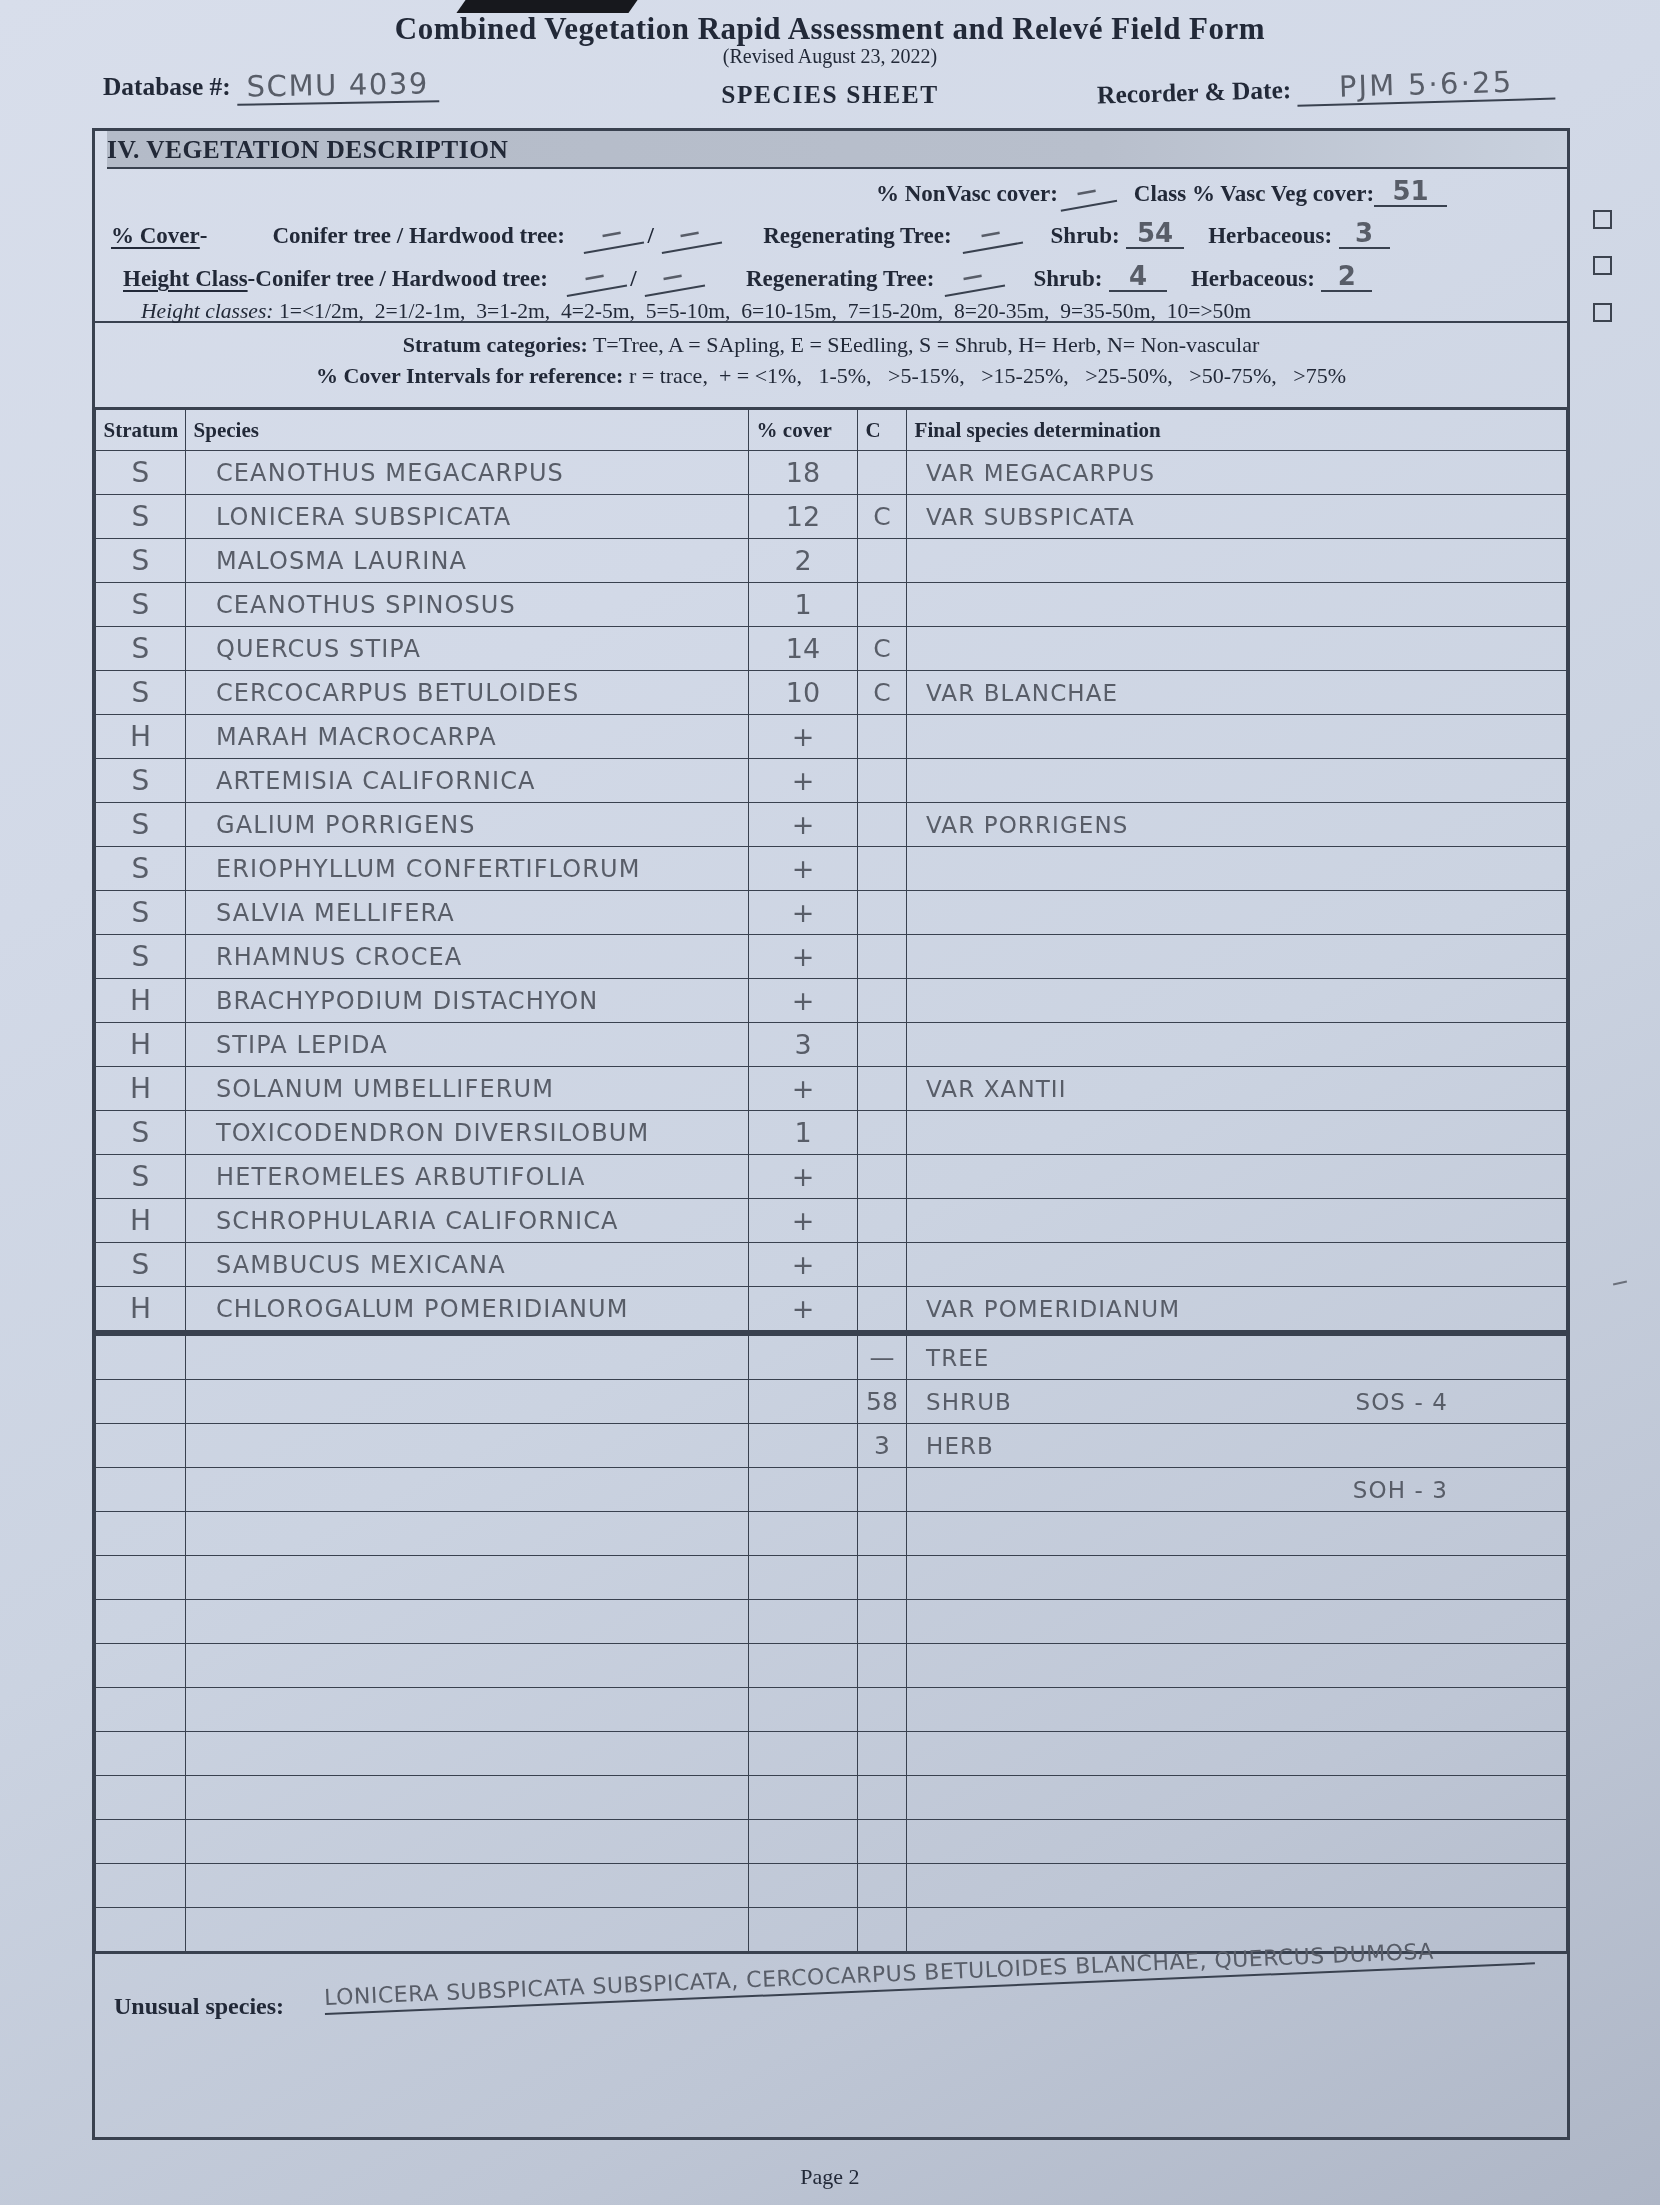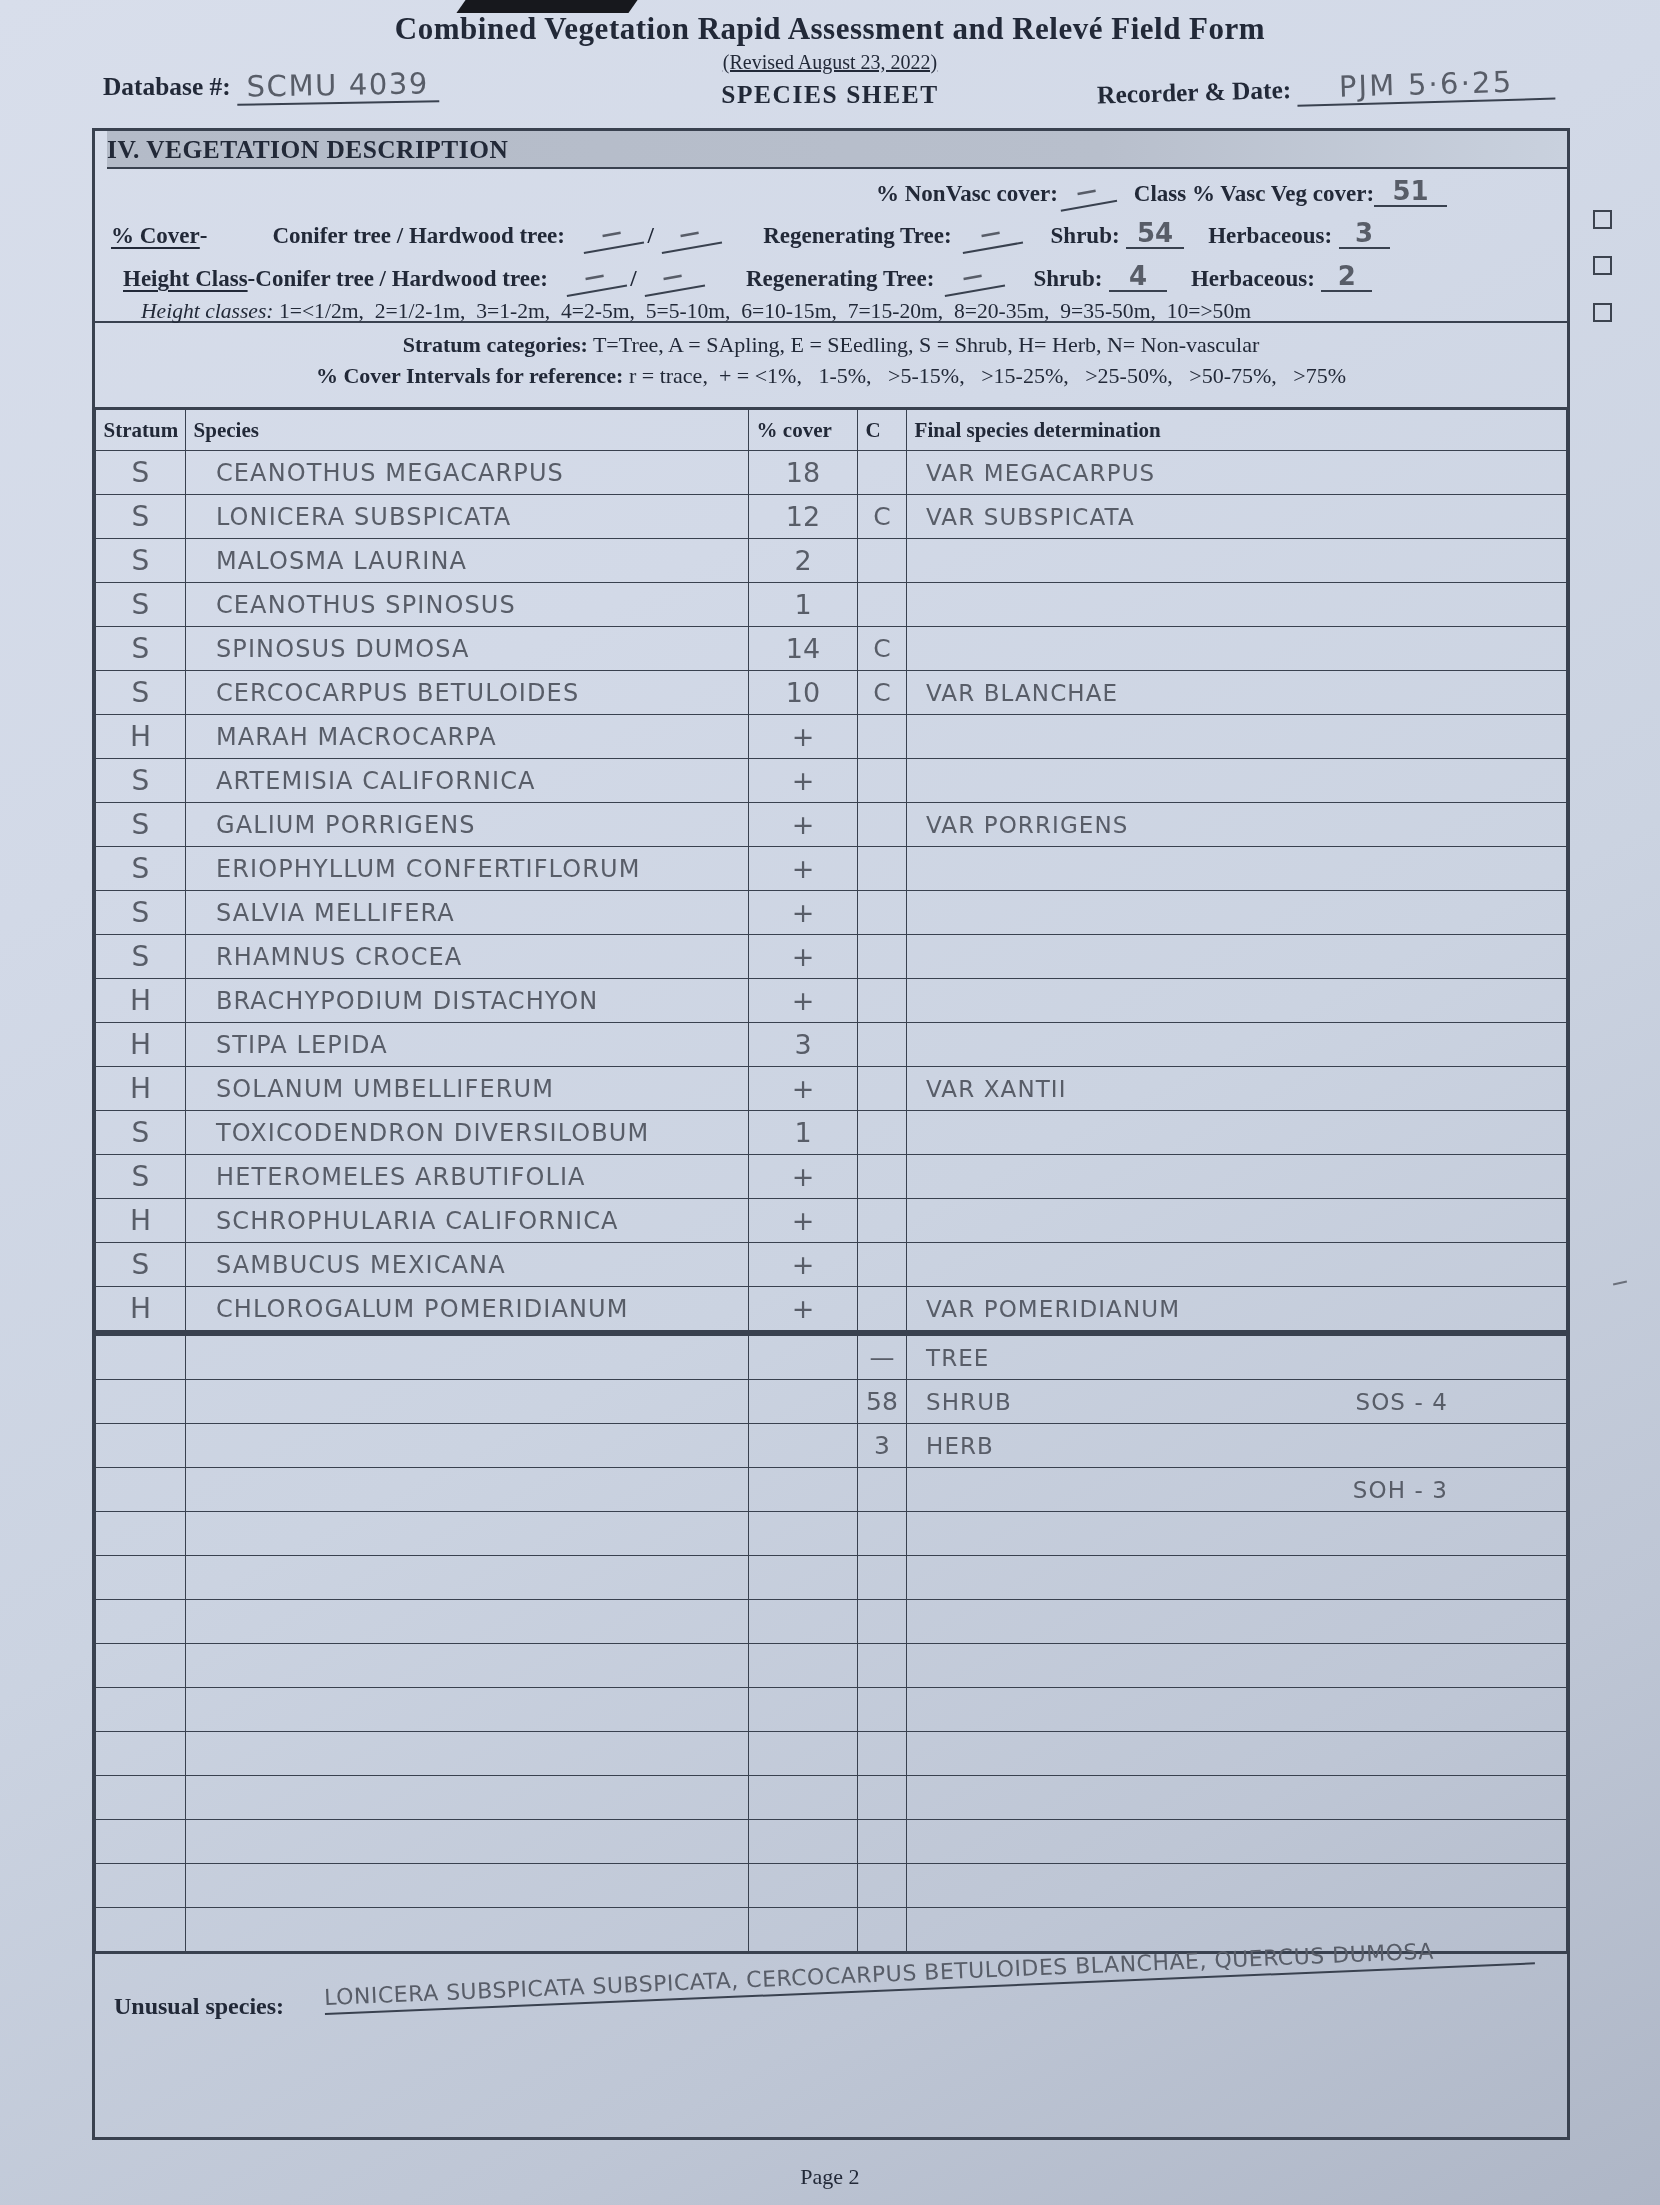--- a/index.html
+++ b/index.html
@@ -7,21 +7,21 @@
   }
   html,body{margin:0;padding:0;}
   body{
     width:1660px;height:2205px;position:relative;overflow:hidden;
     background:linear-gradient(152deg,#d8deeb 0%,#d2d9e7 30%,#cbd3e1 55%,#bec6d5 80%,#aeb6c6 100%);
     font-family:"Liberation Serif",serif;color:var(--ink);
   }
   .clip-notch{position:absolute;left:461px;top:0;width:172px;height:13px;background:#17181d;transform:skewX(-35deg);}
   .centered{position:absolute;left:0;width:100%;text-align:center;}
   .hdr-title{top:10.8px;font-size:31px;font-weight:bold;letter-spacing:0.5px;}
-  .hdr-rev{top:51px;font-size:20px;text-decoration:underline;}
+  .hdr-rev{top:45px;font-size:20px;}
   .hdr-sheet{top:80px;font-size:25.4px;font-weight:bold;letter-spacing:1.6px;}
   .db-line{position:absolute;left:103px;top:68px;font-size:25.4px;font-weight:bold;white-space:nowrap;}
   .rec-line{position:absolute;left:1097px;top:70px;font-size:25.4px;font-weight:bold;white-space:nowrap;transform:rotate(-1.6deg);}
   .hw{font-family:"DejaVu Sans",sans-serif;color:var(--pencil);font-weight:normal;}
   .wr-under{display:inline-block;border-bottom:2.7px solid var(--line);text-align:center;padding:0 9.7px;}
   .db-val{font-size:29px;min-width:157px;transform:rotate(-1deg);letter-spacing:1.6px;}
   .rec-val{font-size:29px;min-width:238px;letter-spacing:2.2px;}
   .chk{position:absolute;left:1593px;width:15px;height:15px;border:2.2px solid #3c434f;background:transparent;}
 
   .main-box{position:absolute;left:92px;top:128px;width:1478px;height:2012px;border:3.2px solid var(--line);box-sizing:border-box;background:transparent;}
@@ -184,21 +184,21 @@
   </tr>
         <tr>
     <td class="stratum hw">S</td>
     <td class="species-c hw">CEANOTHUS SPINOSUS</td>
     <td class="cover hw">1</td>
     <td class="ccol hw"></td>
     <td class="final hw"></td>
   </tr>
         <tr>
     <td class="stratum hw">S</td>
-    <td class="species-c hw">SPINOSUS DUMOSA</td>
+    <td class="species-c hw">QUERCUS STIPA</td>
     <td class="cover hw">14</td>
     <td class="ccol hw">C</td>
     <td class="final hw"></td>
   </tr>
         <tr>
     <td class="stratum hw">S</td>
     <td class="species-c hw">CERCOCARPUS BETULOIDES</td>
     <td class="cover hw">10</td>
     <td class="ccol hw">C</td>
     <td class="final hw">VAR BLANCHAE</td>

